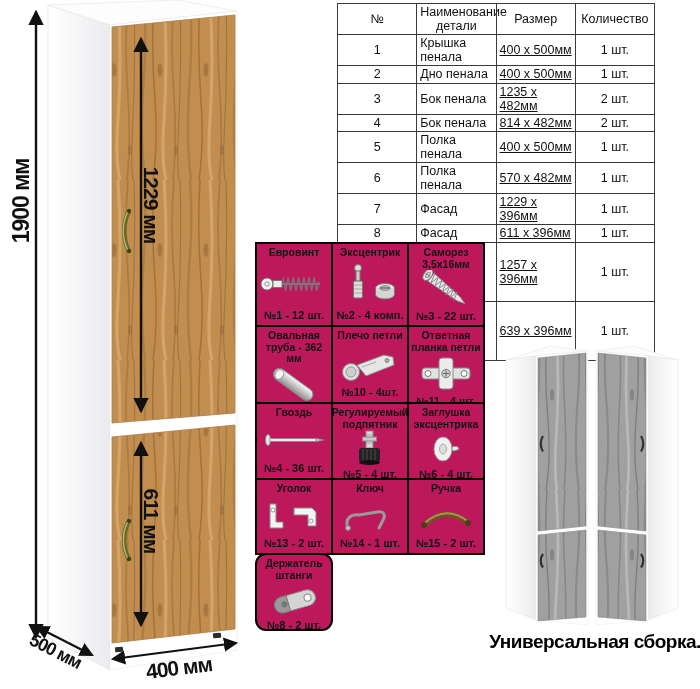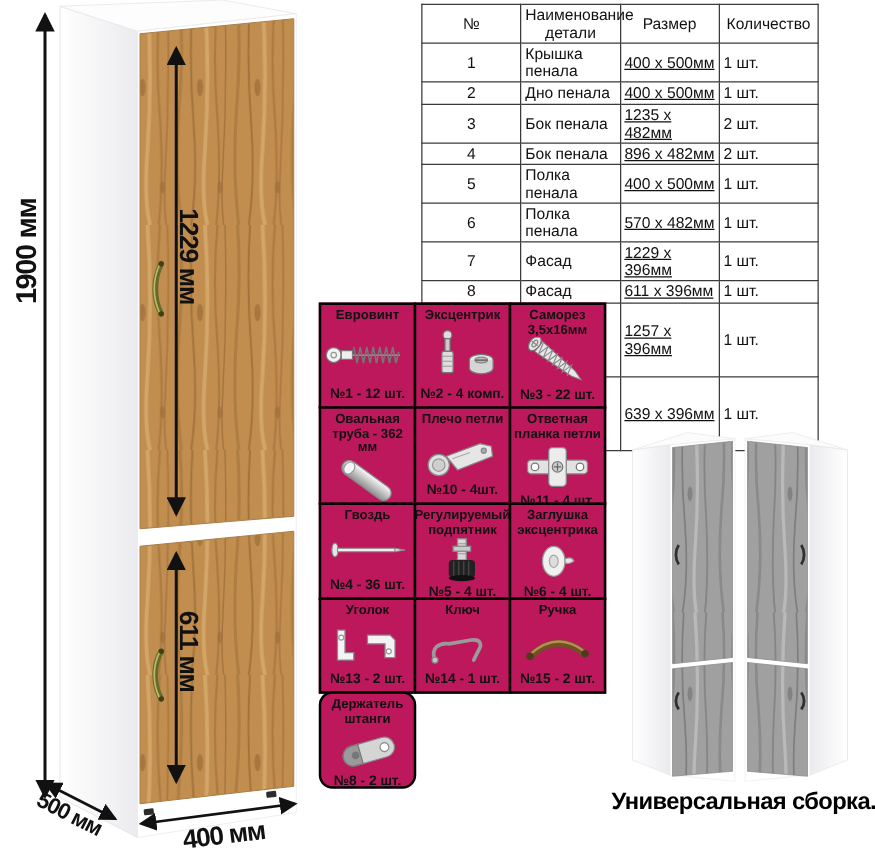--- a/index.html
+++ b/index.html
@@ -13,21 +13,21 @@
 
   
   table.parts{position:absolute;left:337px;top:3px;width:318px;border-collapse:collapse;
               font-size:12.5px;line-height:1.12;table-layout:fixed;}
   table.parts th,table.parts td{border:1.2px solid #3a3a3a;padding:1px 3px;background:#fff;}
   table.parts th{font-weight:normal;text-align:center;height:16px;}
   table.parts td{height:14.5px;}
   td.c-num{text-align:center;width:22px;}
   td.c-name{text-align:left;width:132px;padding-left:5px;}
   td.c-size{text-align:left;width:82px;text-decoration:underline;}
-  td.c-qty{width:70px;}
+  td.c-qty{text-align:center;width:70px;}
   tr.tall td{height:28px;}
 
   
   .hw-grid{position:absolute;left:255px;top:242px;}
   .hw-row{display:flex;}
   .hw-row + .hw-row{margin-top:-2px;}
   .hw-cell{width:78px;border:2px solid #000;background:#be185d;box-sizing:border-box;
            display:flex;flex-direction:column;align-items:center;}
   .hw-cell + .hw-cell{margin-left:-2px;}
   .r1 .hw-cell{height:85px;}
@@ -150,21 +150,21 @@
         </tr>
       <tr>
           <td class="c-num">3</td>
           <td class="c-name">Бок пенала</td>
           <td class="c-size">1235 x 482мм</td>
           <td class="c-qty">2 шт.</td>
         </tr>
       <tr>
           <td class="c-num">4</td>
           <td class="c-name">Бок пенала</td>
-          <td class="c-size">896 x 482мм</td>
+          <td class="c-size">814 x 482мм</td>
           <td class="c-qty">2 шт.</td>
         </tr>
       <tr>
           <td class="c-num">5</td>
           <td class="c-name">Полка пенала</td>
           <td class="c-size">400 x 500мм</td>
           <td class="c-qty">1 шт.</td>
         </tr>
       <tr>
           <td class="c-num">6</td>

